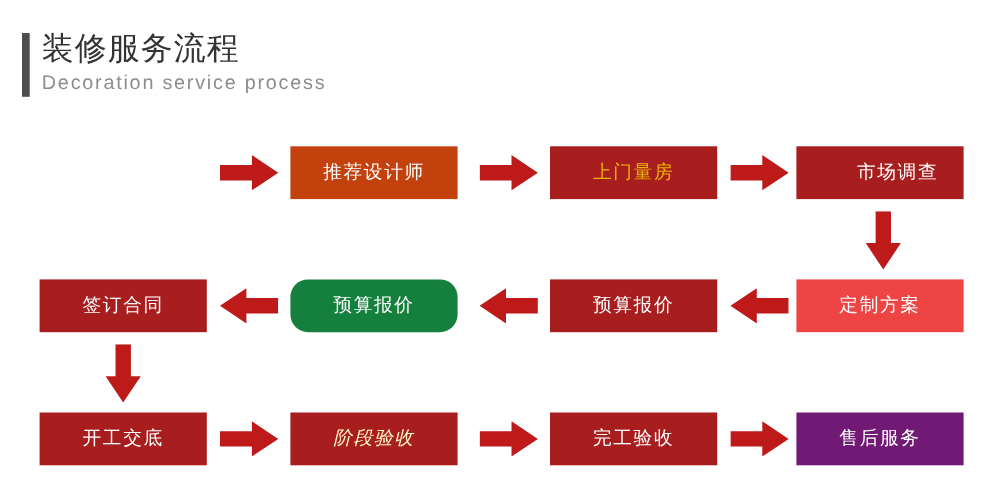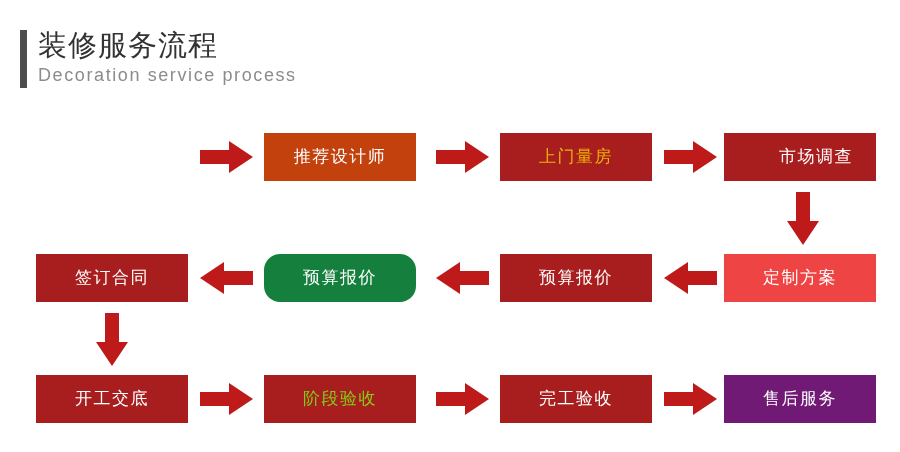--- a/index.html
+++ b/index.html
@@ -177,21 +177,21 @@
   <div class="node" style="left: 36px; top: 375px; background: rgb(168, 29, 29);">
     <span class="node-label" style="color: rgb(255, 255, 255);">开工交底</span>
   </div>
   <div class="arrow" style="left:200px; top:383px;">
     <svg width="53" height="32" viewBox="0 0 53 32">
       <polygon points="0,9 29,9 29,0 53,16 29,32 29,23 0,23" fill="#be1a1a"></polygon>
     </svg>
   </div>
 
   <div class="node" style="left: 264px; top: 375px; background: rgb(168, 29, 29);">
-    <span class="node-label" style="color: #84cc16;">阶段验收</span>
+    <span class="node-label" style="color: #fef9c3; font-style: italic;">阶段验收</span>
   </div>
   <div class="arrow" style="left:436px; top:383px;">
     <svg width="53" height="32" viewBox="0 0 53 32">
       <polygon points="0,9 29,9 29,0 53,16 29,32 29,23 0,23" fill="#be1a1a"></polygon>
     </svg>
   </div>
 
   <div class="node" style="left: 500px; top: 375px; background: rgb(168, 29, 29);">
     <span class="node-label" style="color: rgb(255, 255, 255);">完工验收</span>
   </div>

